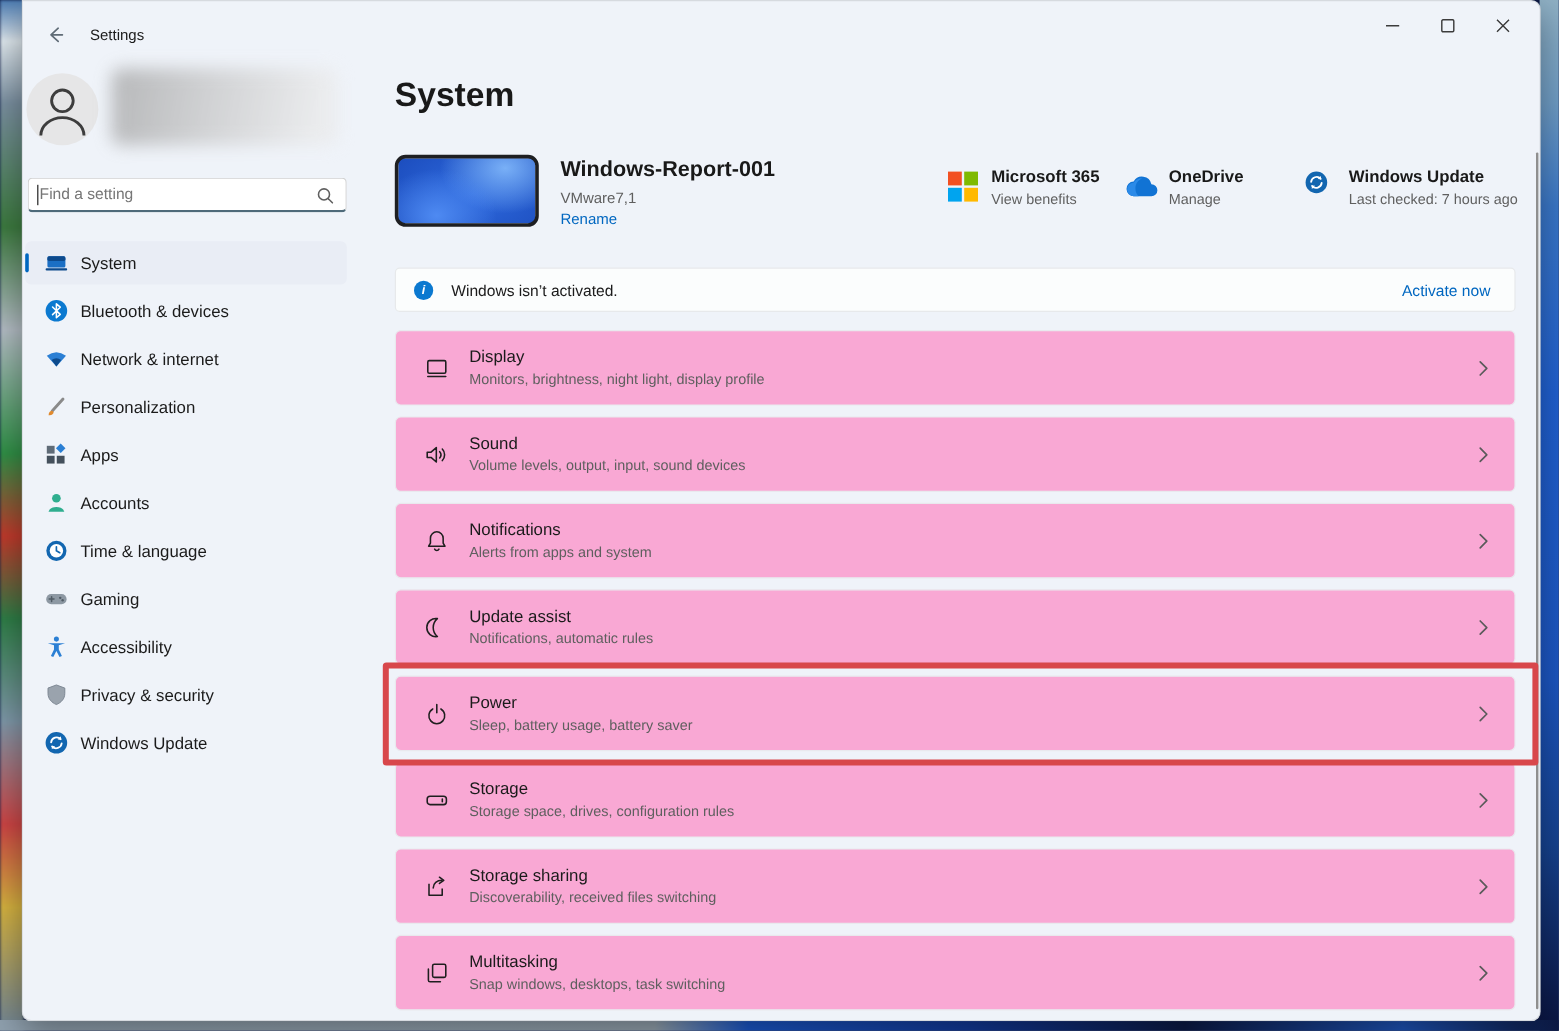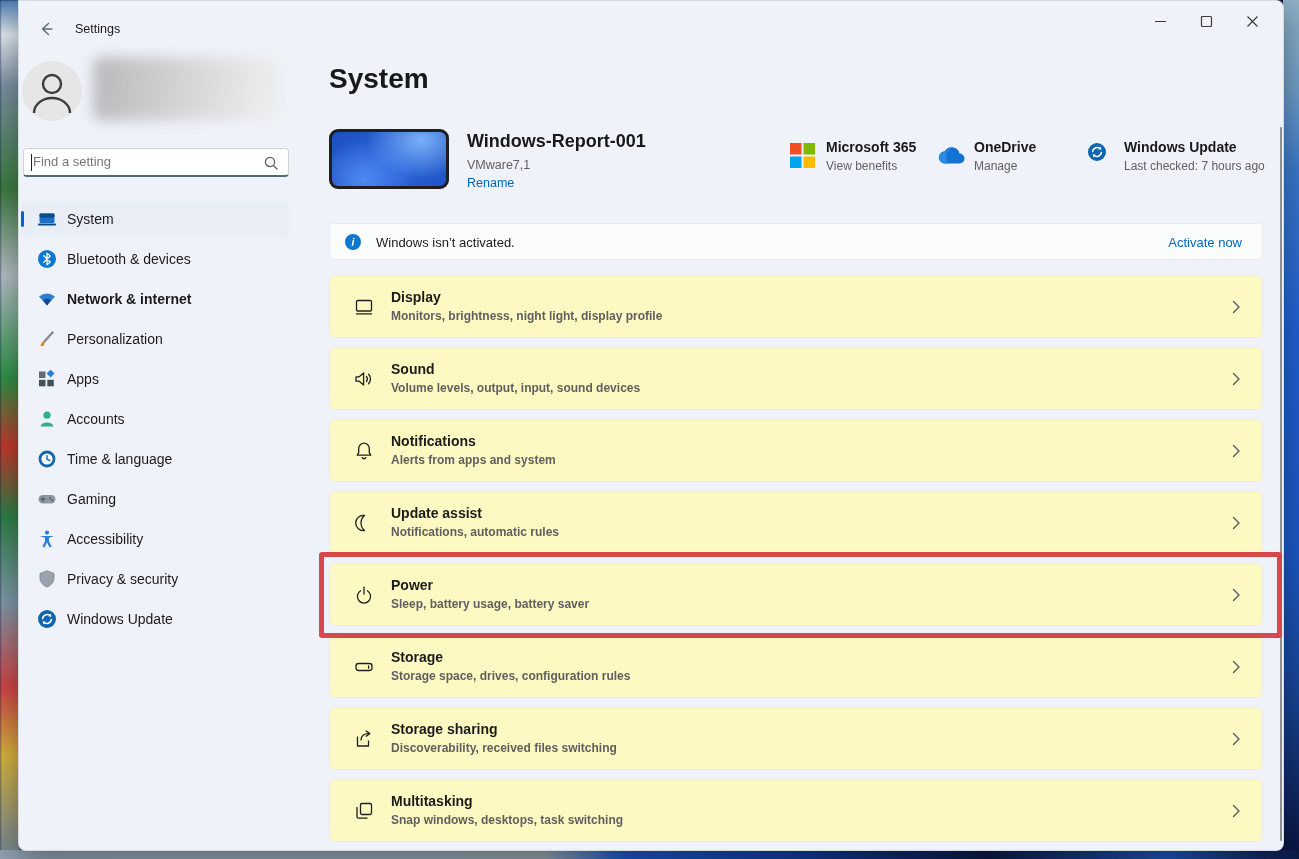--- a/index.html
+++ b/index.html
@@ -110,21 +110,21 @@
   .banner-icon {
     position:absolute; left:15px; top:10px; width:16px; height:16px; border-radius:50%;
     background:#0b79d0; color:#fff; font-size:10.5px; font-weight:700;
     display:flex; align-items:center; justify-content:center; font-style:italic;
   }
   .banner-text { position:absolute; left:46px; top:11px; font-size:13px; color:#1b1b1b; }
   .banner-action { position:absolute; right:20px; top:11px; font-size:13px; color:var(--accent,#0067C0); cursor:pointer; }
 
   .row-card {
     position:absolute; left:310px; width:934px; height:63px;
-    background:#fef9c3; border:1px solid #e9e9ee; border-radius:5px;font-weight:bold;
+    background:#f9a8d4; border:1px solid #e9e9ee; border-radius:5px;
   }
   .row-icon { position:absolute; left:22px; top:19px; width:24px; height:24px; color:#1f1f1f; }
   .row-title { position:absolute; left:61px; top:13px; font-size:14px; color:#1b1b1b; }
   .row-sub { position:absolute; left:61px; top:33px; font-size:12px; color:#5f5f5f; }
   .row-chevron { position:absolute; right:16px; top:21px; width:20px; height:20px; color:#5a5a5a; }
 
   .highlight-rect {
     position:absolute; left:300px; top:551px; width:963px; height:86px;
     border:5px solid var(--annotation,#D8474B); border-radius:3px;
     z-index:20; pointer-events:none;
@@ -205,21 +205,21 @@
       </div>
       <div class="nav-item" style="top: 240px;">
         <span class="nav-icon">
           <svg width="20" height="20" viewBox="0 0 20 20">
             <circle cx="10" cy="10" r="9" fill="#0b79d0"></circle>
             <path d="M6.8 6.8 L13.2 13 L10 15.8 V4.2 L13.2 7 L6.8 13.2" fill="none" stroke="#fff" stroke-width="1.3" stroke-linejoin="round" stroke-linecap="round"></path>
           </svg>
         </span>
         <span class="nav-label">Bluetooth &amp; devices</span>
       </div>
-      <div class="nav-item" style="top: 280px; font-weight: bold;">
+      <div class="nav-item" style="top: 280px;">
         <span class="nav-icon">
           <svg width="20" height="20" viewBox="0 0 20 20">
             <path d="M2 7.5 Q10 1.5 18 7.5 L10 16.5 Z" fill="#2b7fd4"></path>
             <path d="M6 11 Q10 8 14 11 L10 16.5 Z" fill="#0d4a8c"></path>
           </svg>
         </span>
         <span class="nav-label">Network &amp; internet</span>
       </div>
       <div class="nav-item" style="top: 320px;">
         <span class="nav-icon">

